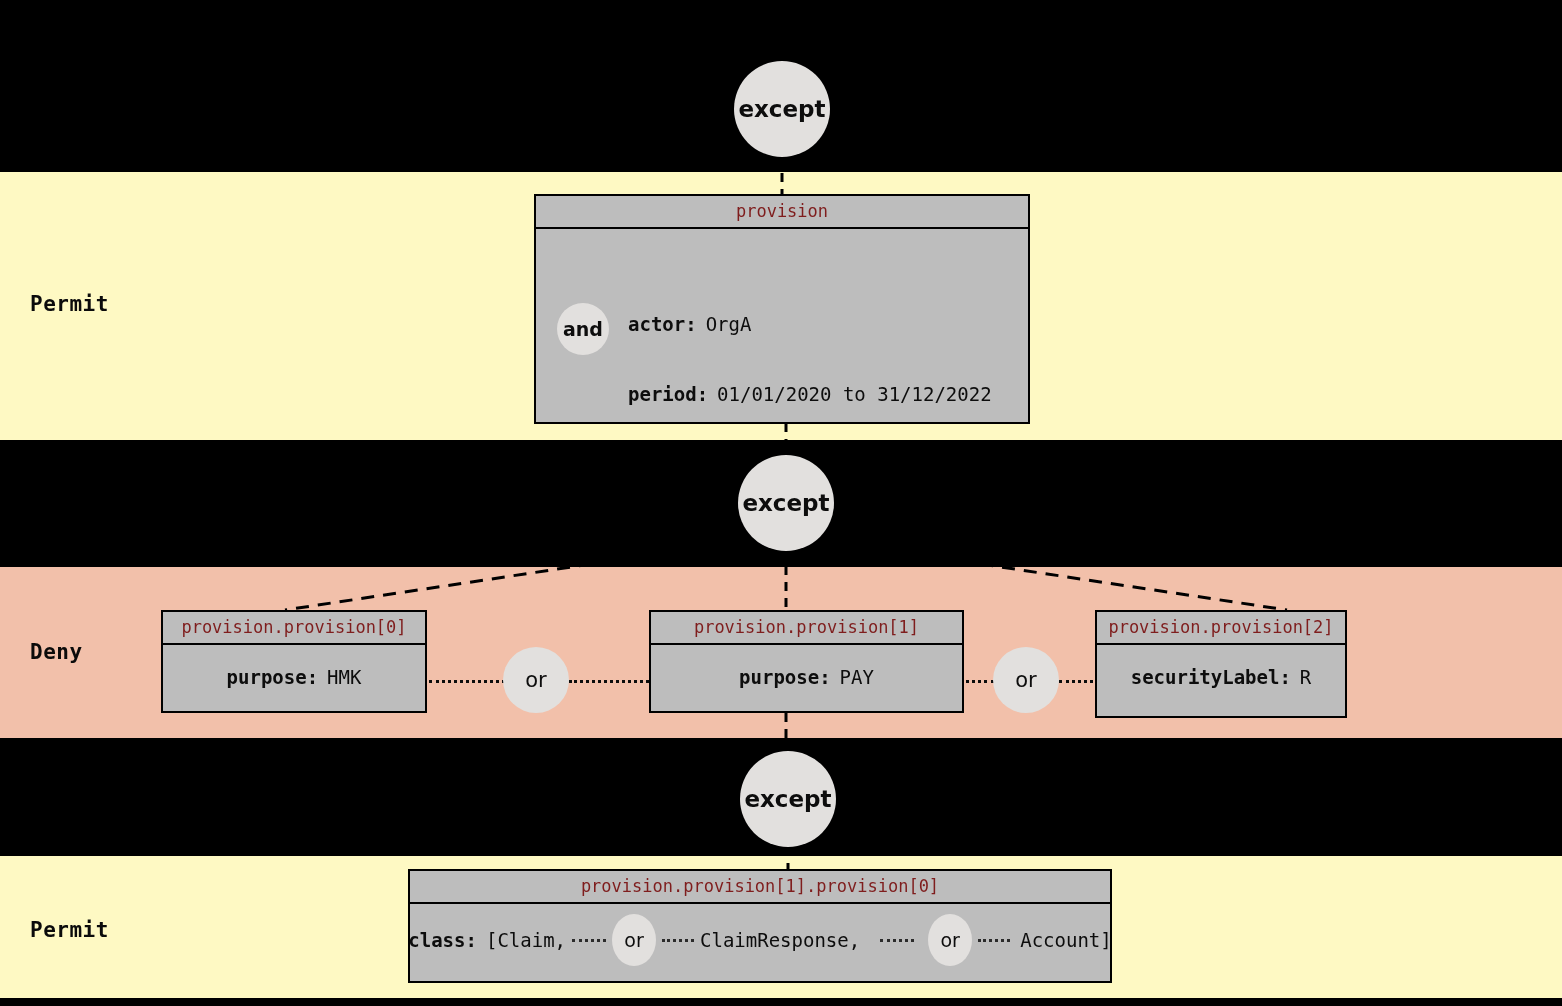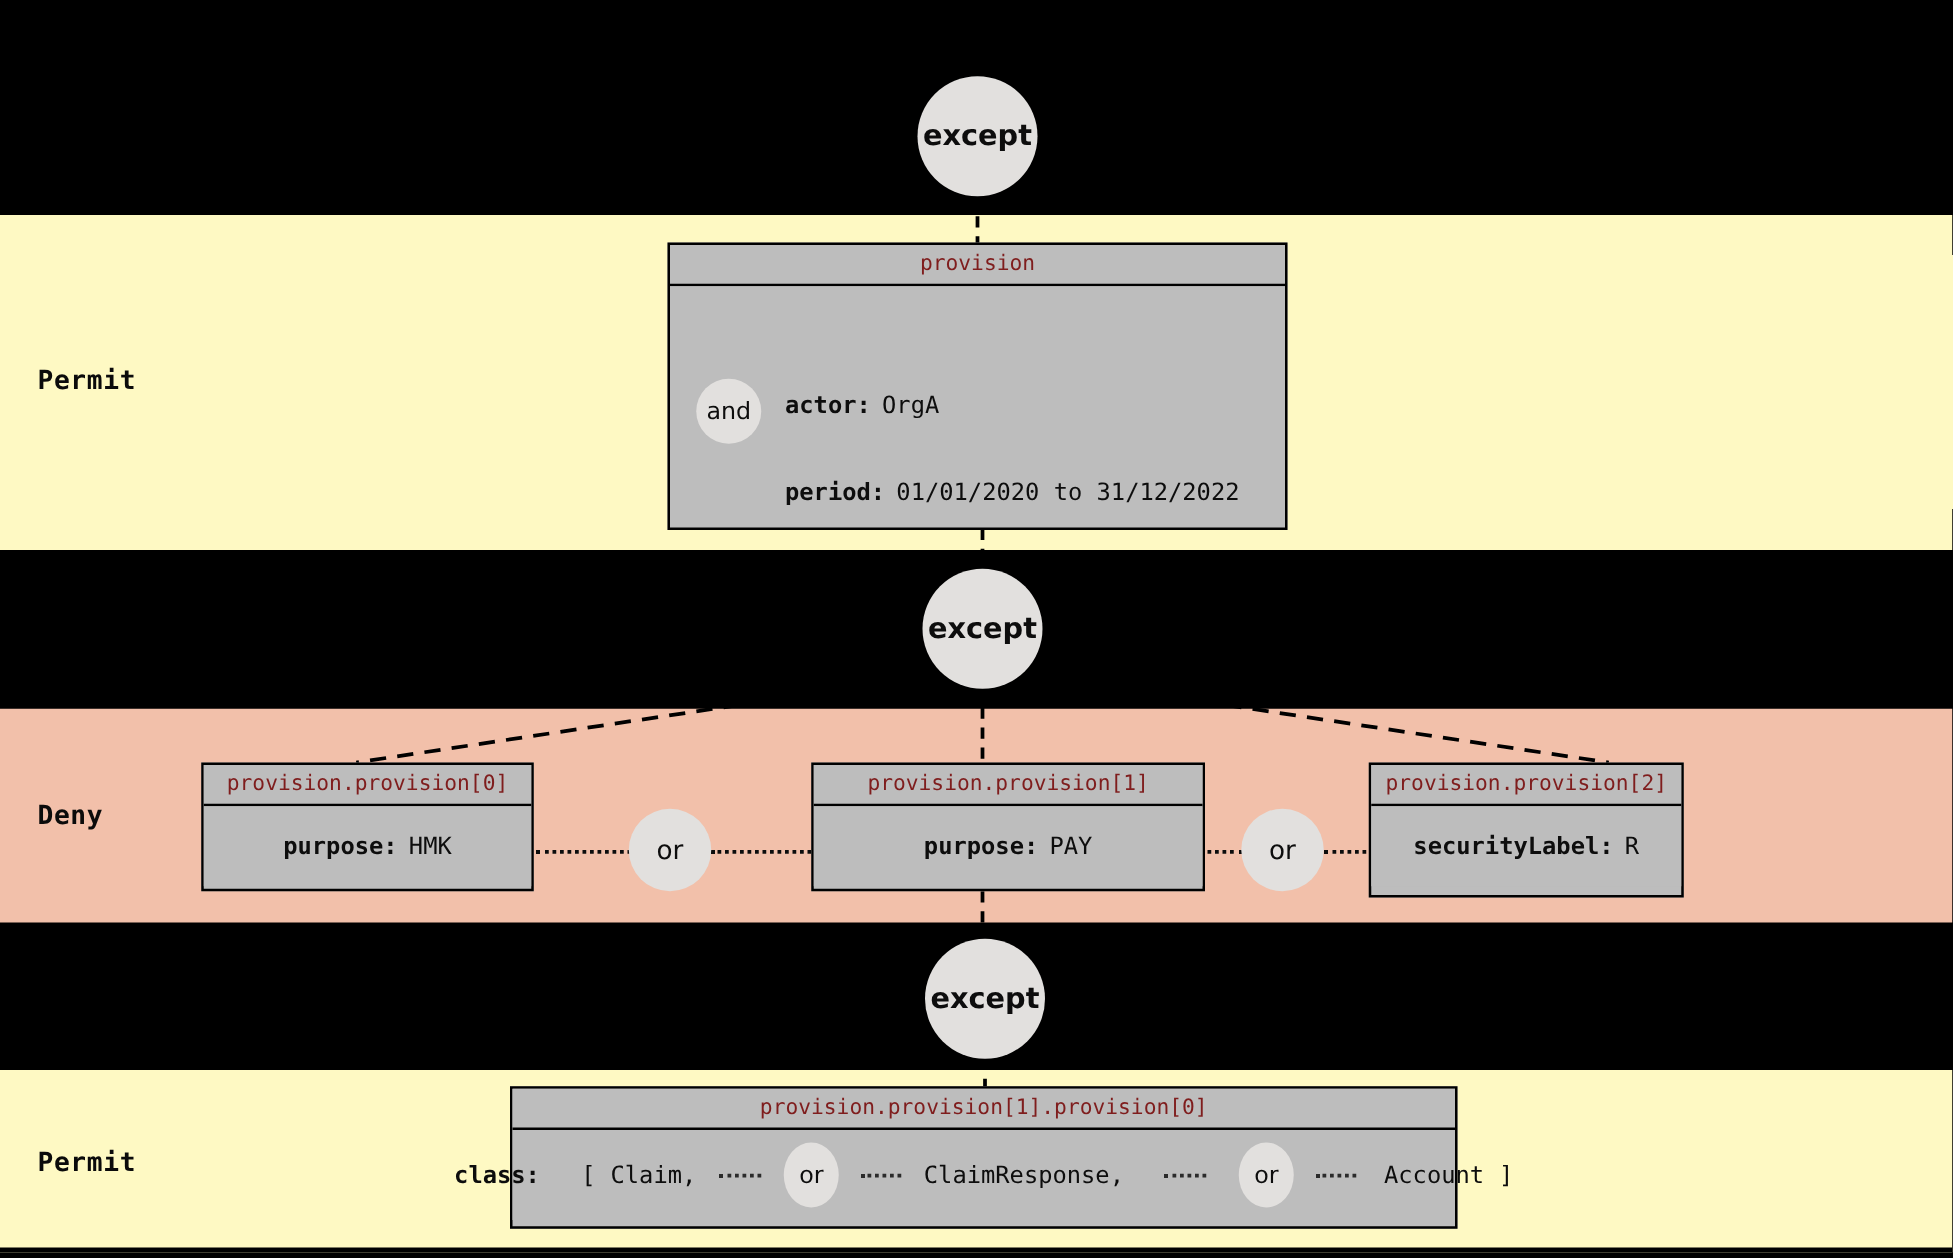--- a/index.html
+++ b/index.html
@@ -90,21 +90,21 @@
     z-index: 20;
   }
   .bubble.except {
     width: 96px; height: 96px;
     font-weight: bold;
     font-size: 23px;
   }
   .bubble.and {
     width: 52px; height: 52px;
     font-size: 19px;
-    font-weight: normal;
+    font-weight: bold;
   }
   .bubble.or {
     width: 66px; height: 66px;
     font-size: 21px;
     font-weight: normal;
   }
   .bubble.or-inline {
     width: 44px; height: 52px;
     font-size: 19px;
     font-weight: normal;
@@ -244,24 +244,24 @@
     <span>or</span>
   </div>
   <div class="bubble or" style="left:993px; top:647px;">
     <span>or</span>
   </div>
 
   <div class="bubble except" style="left:740px; top:751px;">
     <span>except</span>
   </div>
 
-  <div class="node" style="left:408px; top:869px; width:758px; height:114px;">
+  <div class="node" style="left:408px; top:869px; width:704px; height:114px;">
     <div class="node-header">provision.provision[1].provision[0]</div>
     <div class="node-body" style="height:72px; display:flex; align-items:center; justify-content:center;">
-      <span class="attr-row" style="gap:12px;">
+      <span class="attr-row" style="gap:0;">
         <span class="attr-key">class:</span>
         <span class="attr-sp"></span>
         <span class="attr-val">[</span>
         <span class="attr-val">Claim,</span>
         <span class="dot-inline" style="width:34px; margin:0 6px;"></span>
         <span class="bubble or-inline">
           <span>or</span>
         </span>
         <span class="dot-inline" style="width:32px; margin:0 6px;"></span>
         <span class="attr-val">ClaimResponse,</span>

